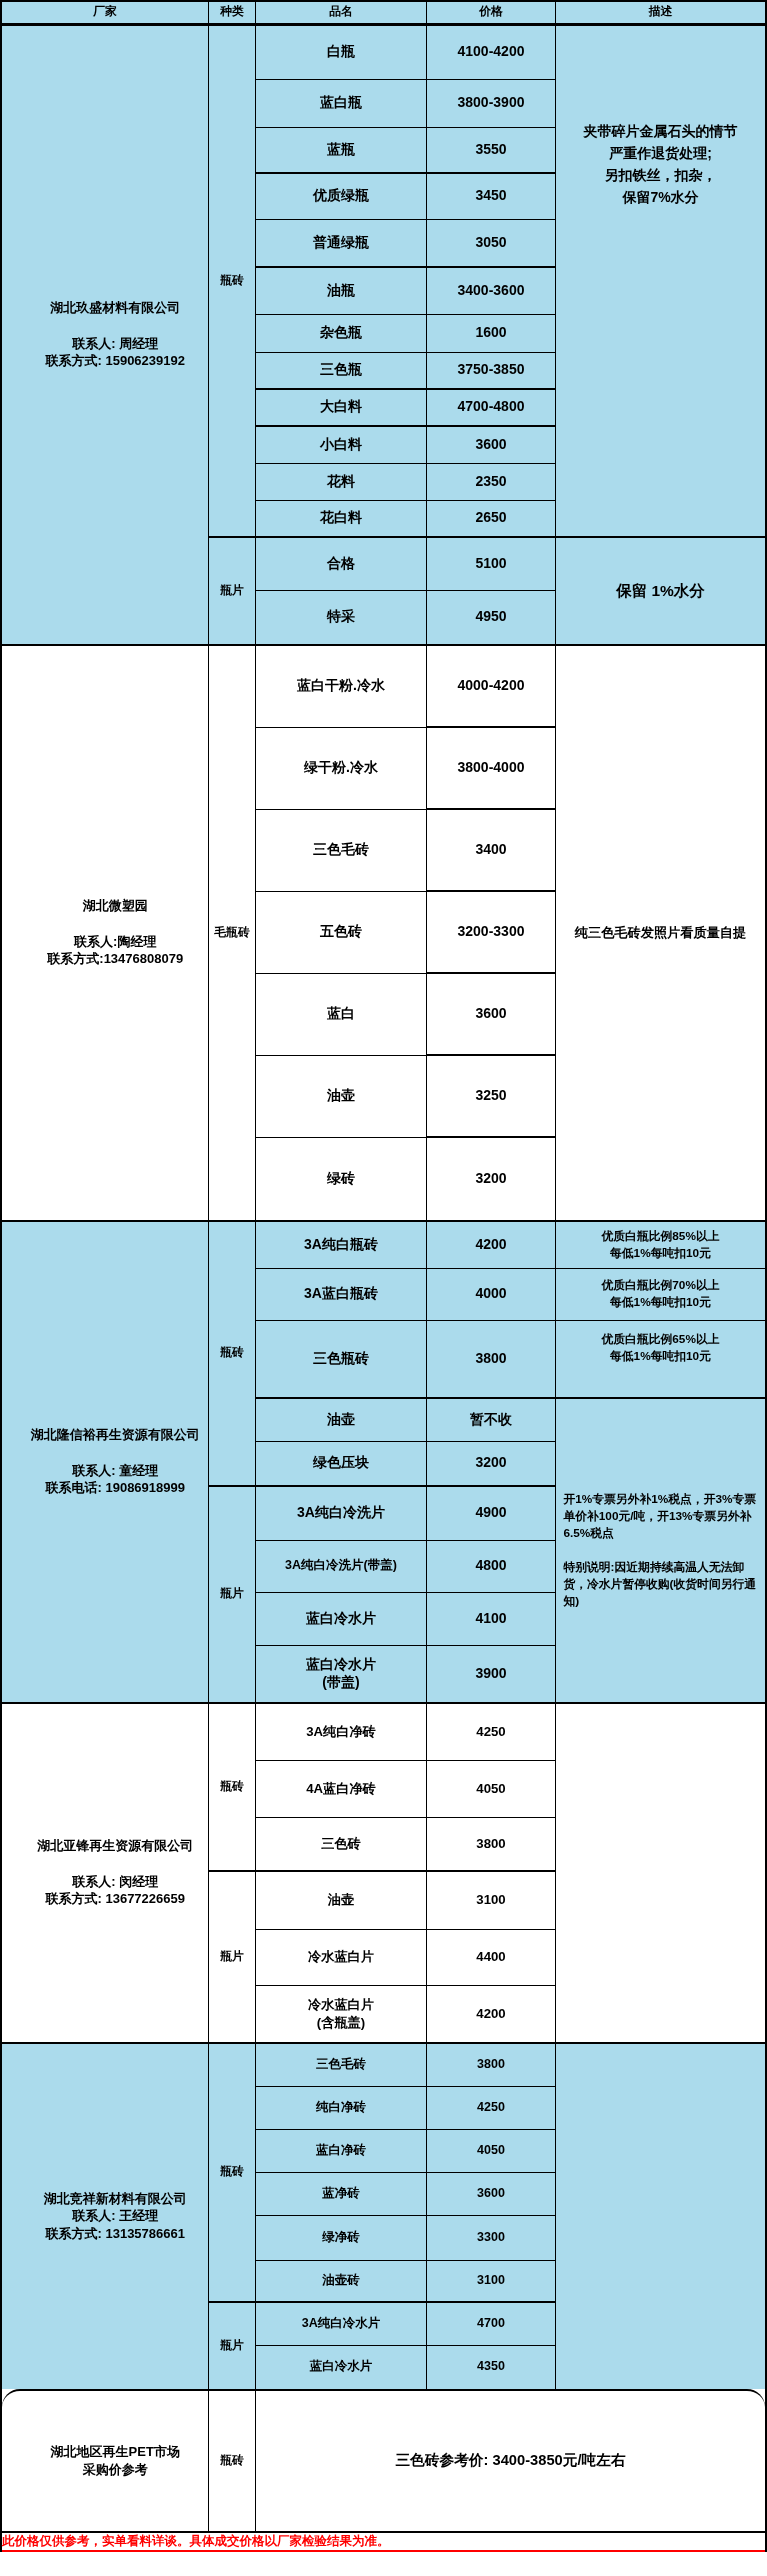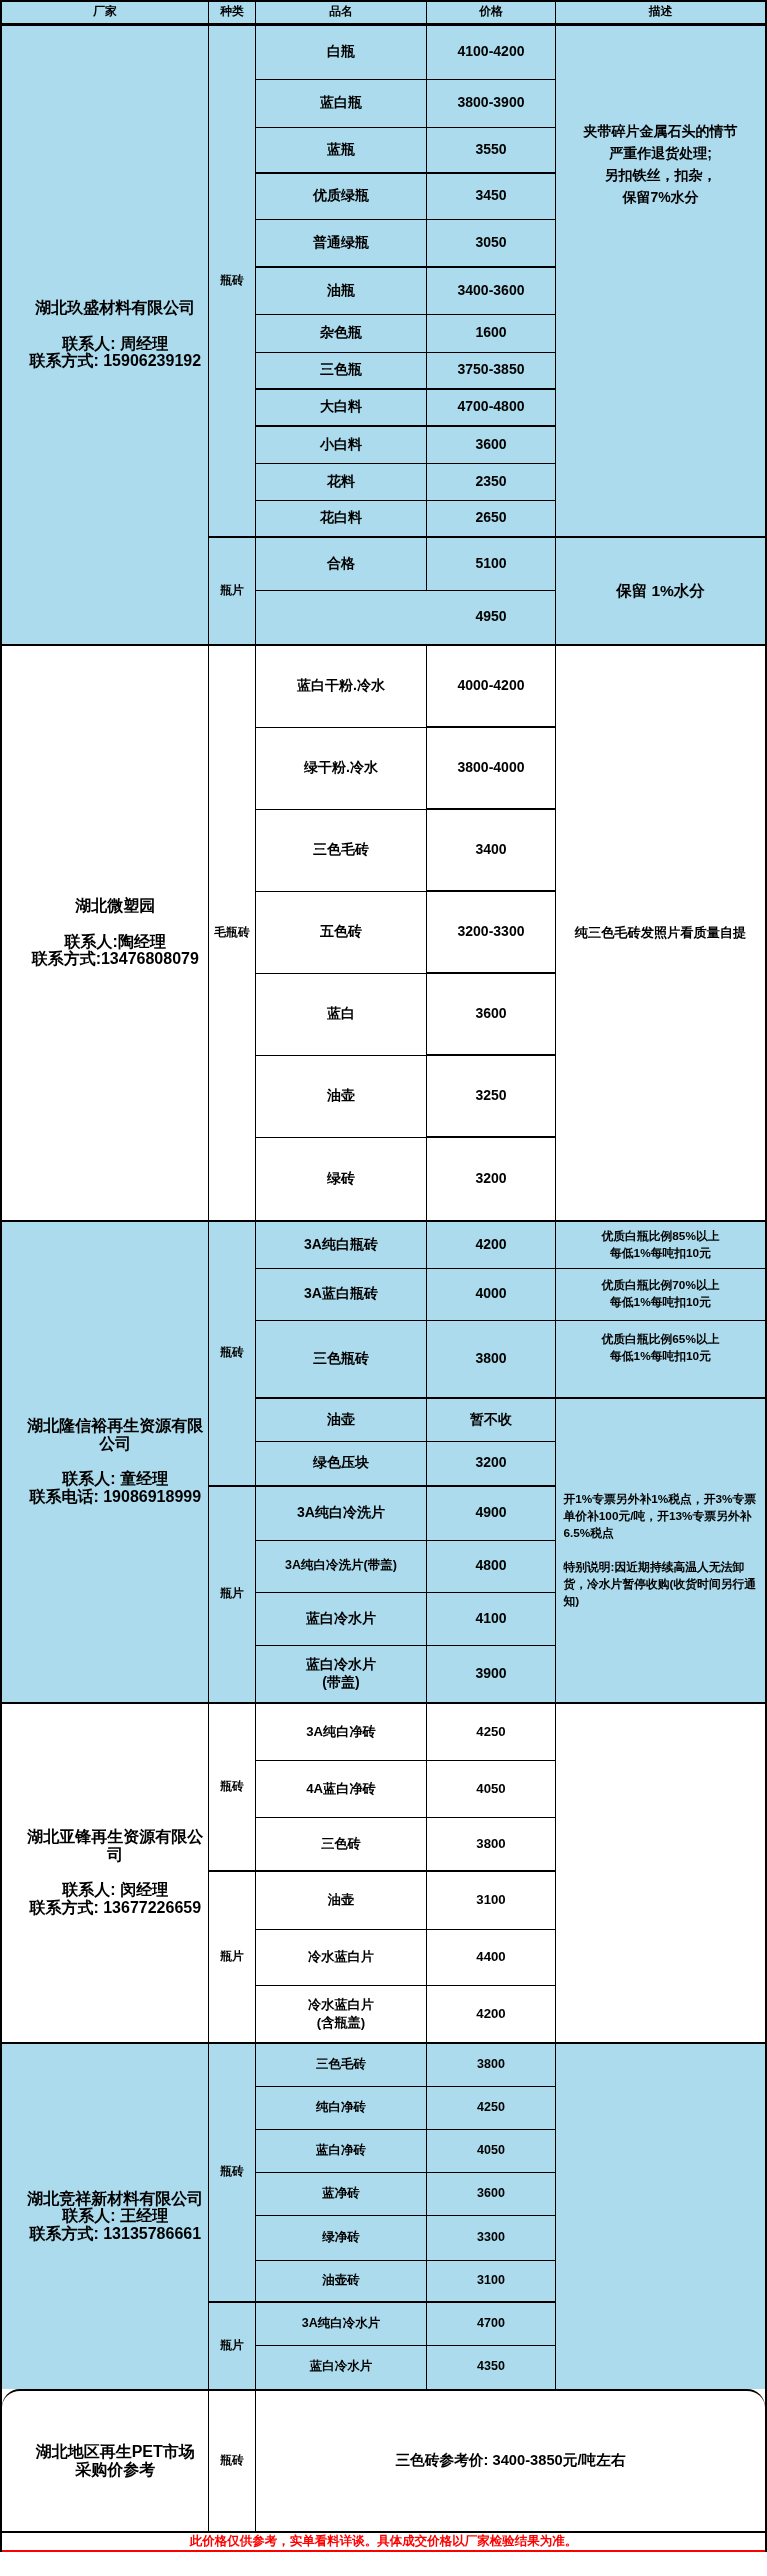--- a/index.html
+++ b/index.html
@@ -15,31 +15,31 @@
   
   .sec{display:grid;grid-template-columns:207px 47px 171px 129px 1fr;border-top:2.2px solid #000;background:#fff;}
   .sec.blue{background:var(--blue);}
   .cell{box-sizing:border-box;border-right:1.8px solid #000;border-bottom:1.5px solid #000;display:flex;flex-direction:column;align-items:center;justify-content:center;text-align:center;overflow:hidden;padding:0.7px 1.5px;}
   .c1{grid-column:1}.c2{grid-column:2}.c3{grid-column:3}.c4{grid-column:4}
   .c5{grid-column:5;border-right:none;}
   .bb0{border-bottom:none;}
   .bb3{border-bottom-width:2.6px;}
   .name,.price{font-size:14px;line-height:17.7px;}
   .type{font-size:11.8px;}
-  .comp{font-size:16px;border-bottom:none;padding-left:22px;}
+  .comp{font-size:13px;border-bottom:none;padding-left:22px;}
   .cline{min-height:17.7px;line-height:17.7px;}
   .desc{font-size:14px;line-height:22px;}
   .descpad{justify-content:flex-start;padding-top:94px;}
   .descbig{font-size:15.5px;line-height:25px;}
   .desc-s3{font-size:11.8px;line-height:17px;}
   .desc-left{align-items:flex-start;text-align:left;padding:4.4px 7.4px;justify-content:center;}
   .dgap{min-height:17px;}
   .merged{font-size:14.7px;}
   
-  .noterow{box-sizing:border-box;height:21.3px;border-top:2.2px solid #000;border-bottom:2.2px solid #f00;display:flex;align-items:center;justify-content:center;color:#f00;font-size:12.5px;background:#fff;}
+  .noterow{box-sizing:border-box;height:21.3px;border-top:2.2px solid #000;border-bottom:2.2px solid #f00;display:flex;align-items:center;justify-content:flex-start;color:#f00;font-size:12.5px;background:#fff;}
 </style>
 </head>
 <body>
 
 <div class="table" style="--blue:#abdbec">
 
   <div class="hdr">
     <div class="hc">厂家</div>
     <div class="hc">种类</div>
     <div class="hc">品名</div>
@@ -85,20 +85,21 @@
     <div class="cell c5 desc descpad bb3" style="grid-row:1/span 12;">
       <div>夹带碎片金属石头的情节</div>
       <div>严重作退货处理;</div>
       <div>另扣铁丝，扣杂，</div>
       <div>保留7%水分</div>
     </div>
 
     <div class="cell c2 type bb0" style="grid-row:13/span 2;">瓶片</div>
     <div class="cell c3 name" style="grid-row:13">合格</div>
     <div class="cell c4 price" style="grid-row:13">5100</div>
+    <div class="cell c3 name bb0" style="grid-row:14">特采</div>
     <div class="cell c4 price bb0" style="grid-row:14">4950</div>
     <div class="cell c5 descbig bb0" style="grid-row:13/span 2;">保留 1%水分</div>
   </div>
 
   <div class="sec" style="grid-template-rows:82px 82px 82px 82px 82px 82px 82px;">
     <div class="cell c1 comp" style="grid-row:1/span 7;">
       <div class="cline">湖北微塑园</div>
       <div class="cline"></div>
       <div class="cline">联系人:陶经理</div>
       <div class="cline">联系方式:13476808079</div>

